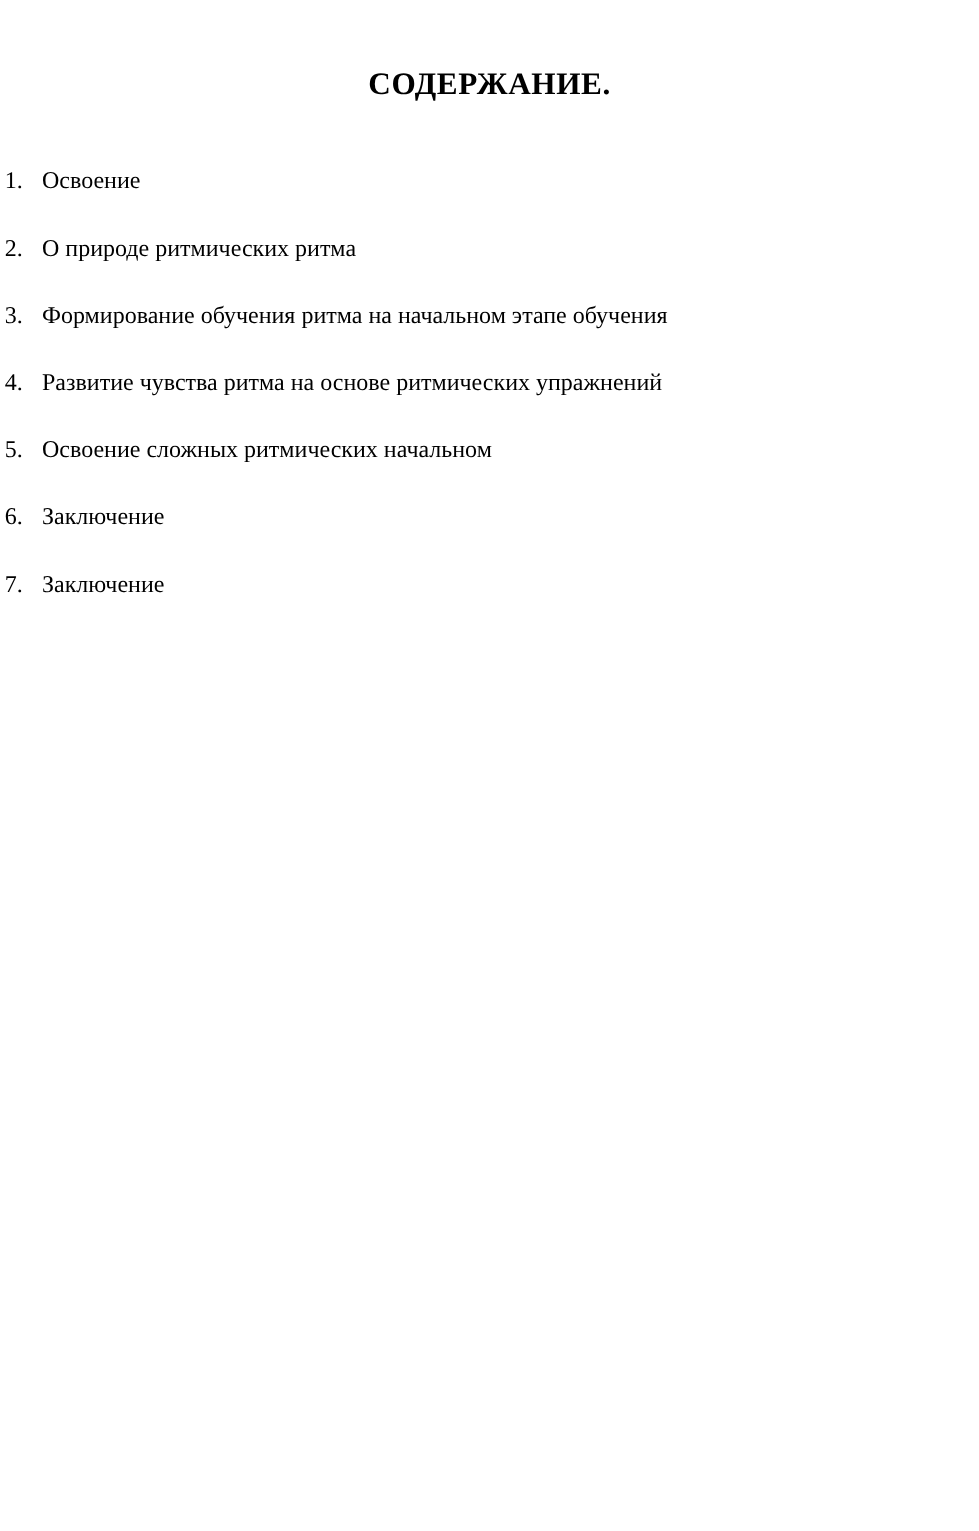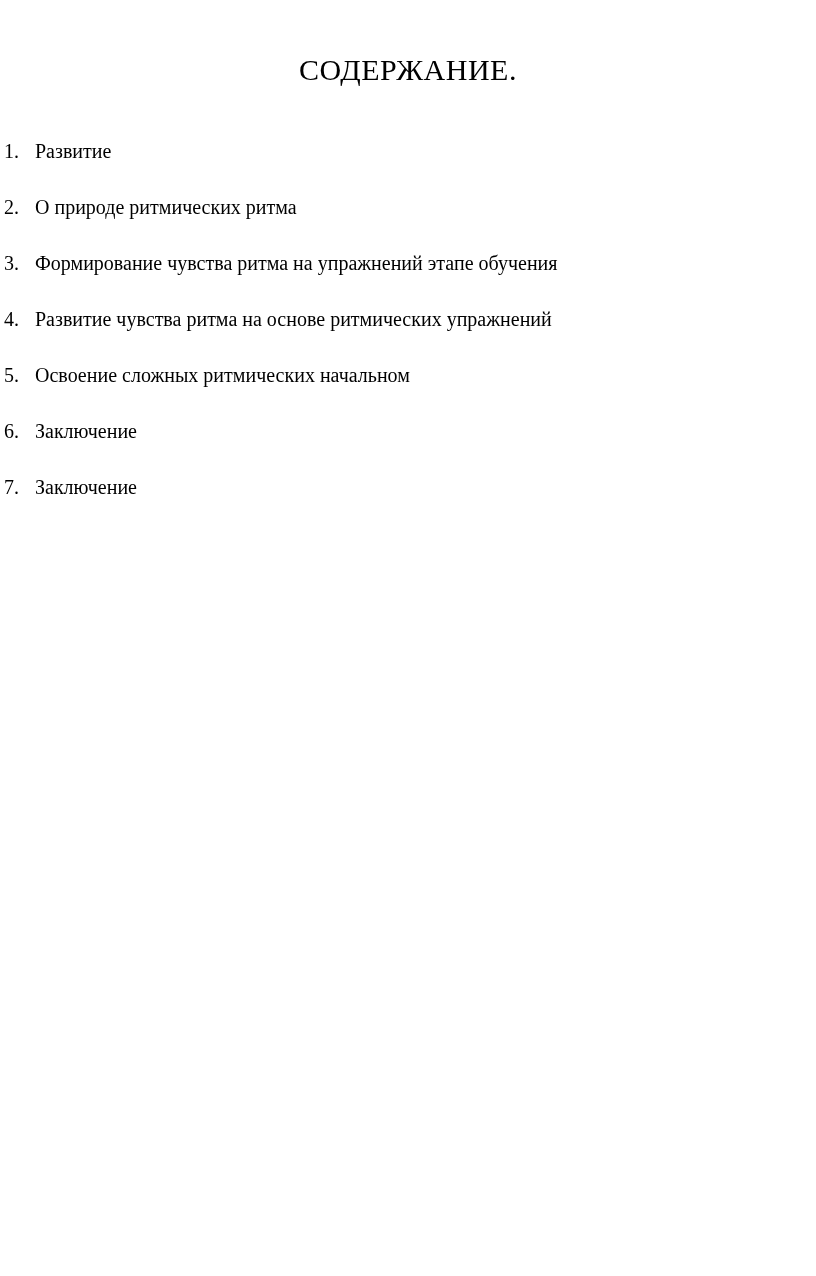--- a/index.html
+++ b/index.html
@@ -12,23 +12,23 @@
     height: 1276px;
     margin: 0 auto;
     background: #ffffff;
     color: #000000;
     font-family: "Liberation Serif", "DejaVu Serif", serif;
     overflow: hidden;
   }
   .doc-title {
     padding-top: 56px;
     text-align: center;
-    font-size: 30px;
+    font-size: 26px;
     line-height: 28px;
-    font-weight: normal;
+    font-weight: bold;
     letter-spacing: 0.5px;
   }
   .toc {
     margin-top: 56px;
     padding-left: 4px;
     list-style: none;
   }
   .toc-item {
     display: flex;
     align-items: baseline;
@@ -48,31 +48,31 @@
 <body>
 
 <div class="page">
 
   <h1 class="doc-title">СОДЕРЖАНИЕ.</h1>
 
   <ol class="toc">
 
     <li class="toc-item">
       <span class="toc-number">1.</span>
-      <span class="toc-label">Развитие</span>
+      <span class="toc-label">Освоение</span>
     </li>
 
     <li class="toc-item">
       <span class="toc-number">2.</span>
       <span class="toc-label">О природе ритмических ритма</span>
     </li>
 
     <li class="toc-item">
       <span class="toc-number">3.</span>
-      <span class="toc-label">Формирование чувства ритма на упражнений этапе обучения</span>
+      <span class="toc-label">Формирование обучения ритма на начальном этапе обучения</span>
     </li>
 
     <li class="toc-item">
       <span class="toc-number">4.</span>
       <span class="toc-label">Развитие чувства ритма на основе ритмических упражнений</span>
     </li>
 
     <li class="toc-item">
       <span class="toc-number">5.</span>
       <span class="toc-label">Освоение сложных ритмических начальном</span>

